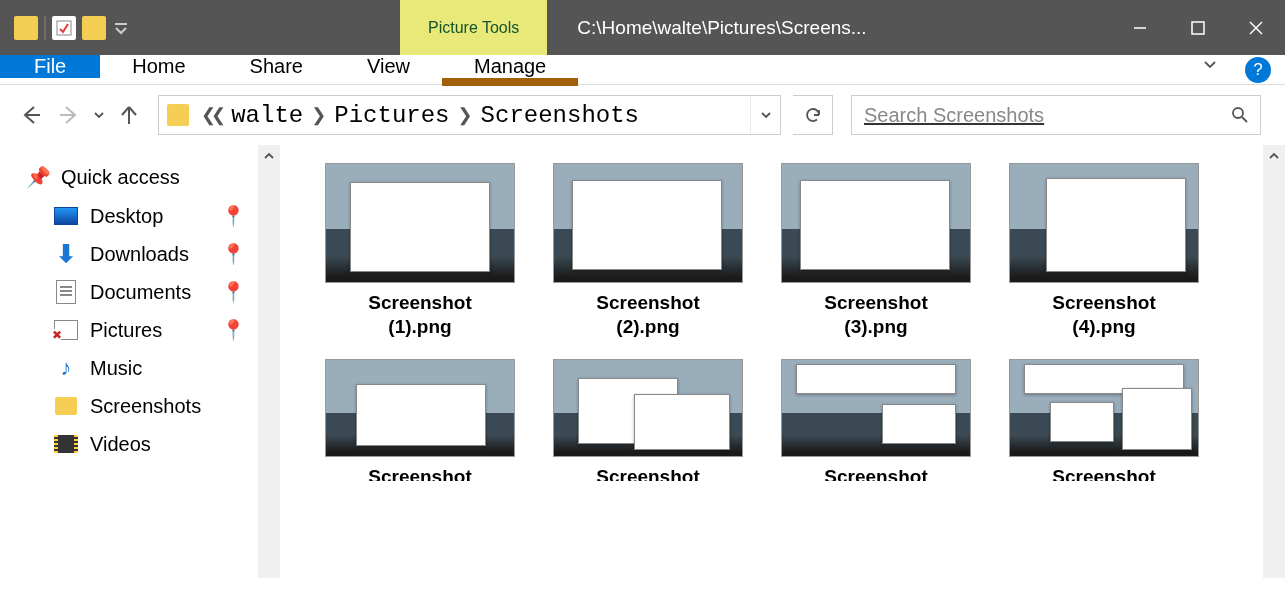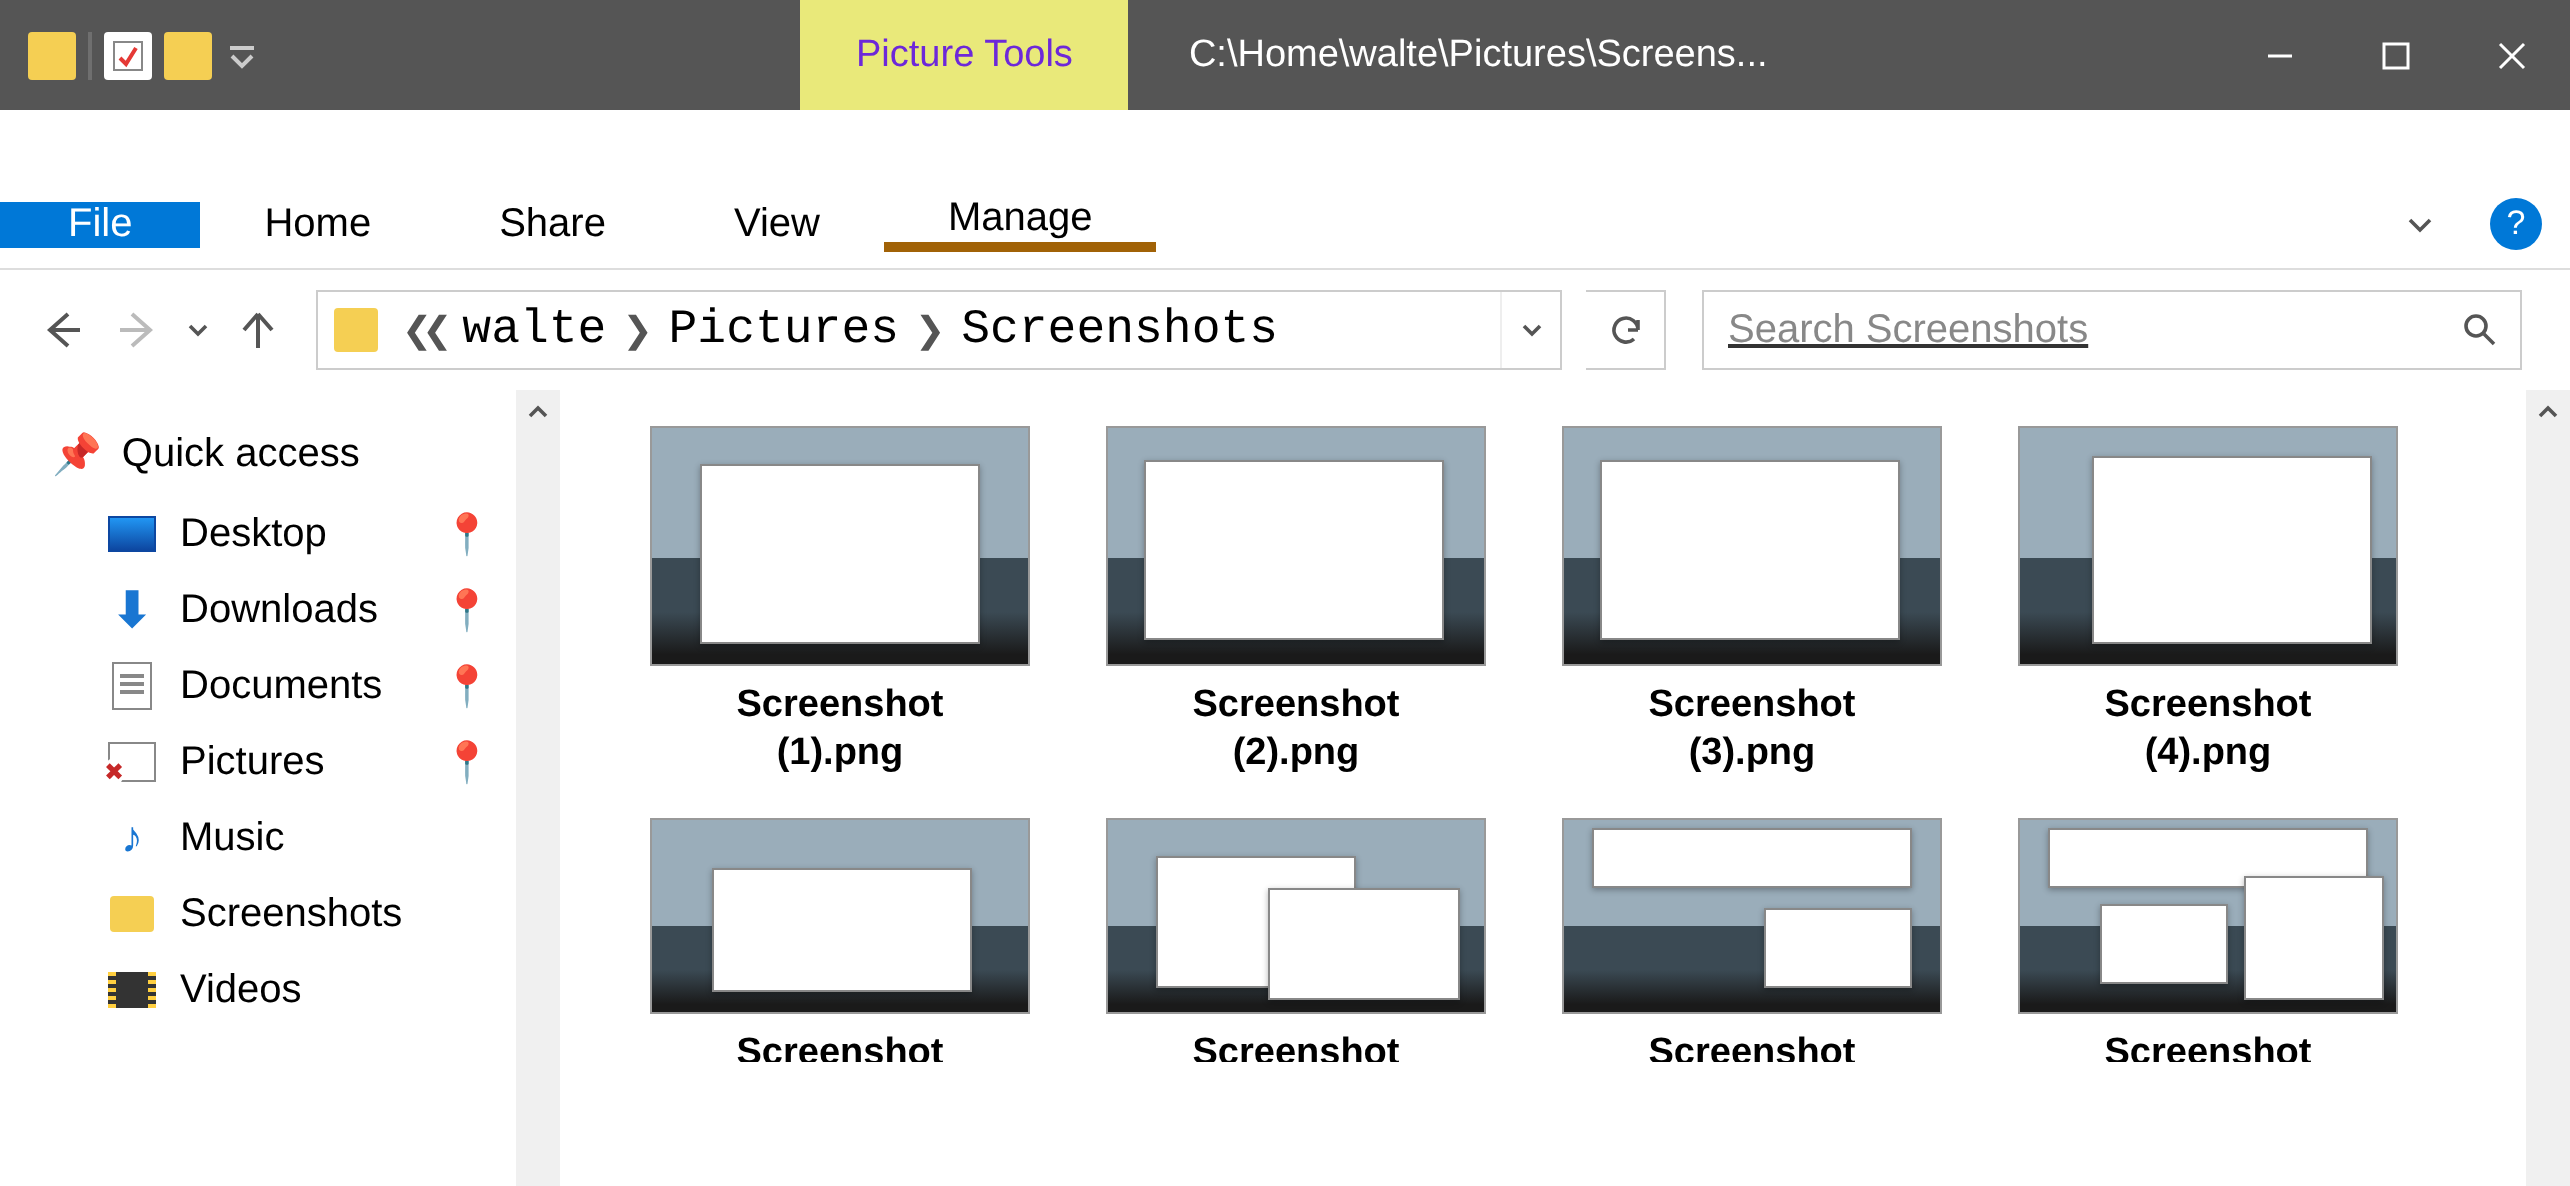--- a/index.html
+++ b/index.html
@@ -8,32 +8,32 @@
   
   .titlebar { height: 55px; background: #555555; display: flex; align-items: stretch; color: #fff; }
   .tb-qat { display: flex; align-items: center; gap: 6px; padding: 0 10px 0 14px; }
   .qat-folder { width: 24px; height: 24px; background: #f5cf53; border-radius: 2px; }
   .qat-divider { width: 2px; height: 24px; background: #6f6f6f; }
   .qat-props { width: 24px; height: 24px; background: #fff; display: flex; align-items: center; justify-content: center; border-radius:2px;}
   .qat-props svg { width:16px; height:16px; }
   .qat-new { width:24px; height:24px; background:#f5cf53; border-radius:2px; }
   .qat-dropdown-ico svg { width:18px; height:18px; }
   .tb-spacer1 { width: 260px; }
-  .tb-context-tab { background:#e9e97a; color:#6d28d9; display:flex; align-items:center; justify-content:center; font-size:19px; padding:0 28px; }
+  .tb-context-tab { background:#e9e97a; color:#14532d; display:flex; align-items:center; justify-content:center; font-size:16px; padding:0 28px; }
   .tb-title { flex:1; display:flex; align-items:center; padding:0 30px; font-size:19px; color:#fff; }
   .tb-controls { display:flex; align-items:stretch; }
   .tb-btn { width:58px; display:flex; align-items:center; justify-content:center; color:#fff; }
   .tb-btn svg { stroke:#fff; }
 
   
-  .ribbon-tabs { height:45px; display:flex; align-items:center; border-bottom:1px solid #ddd;margin-top:35px; }
+  .ribbon-tabs { height:30px; display:flex; align-items:flex-start; border-bottom:1px solid #ddd; }
   .ribbon-file { background:#0078d7; color:#fff; font-size:20px; display:flex; align-items:center; padding:0 34px; }
   .ribbon-tab { font-size:20px; color:#000; display:flex; align-items:center; padding:0 32px; cursor:default; }
   .ribbon-tab.context { color:#000; }
-  .ribbon-context-wrap { border-bottom: 5px solid #a16207; display:flex; align-items:center; }
+  .ribbon-context-wrap { border-bottom: 8px solid #a16207; display:flex; align-items:center; }
   .ribbon-flex { flex:1; }
   .ribbon-expand { display:flex; align-items:center; padding:0 12px; }
   .ribbon-help { width:26px; height:26px; border-radius:50%; background:#0078d7; color:#fff; display:flex; align-items:center; justify-content:center; font-size:17px; margin:0 14px; align-self:center; }
 
   
   .navrow { height:60px; display:flex; align-items:center; padding:0 14px; gap:4px; }
   .nav-btn { width:34px; height:34px; display:flex; align-items:center; justify-content:center; }
   .nav-btn svg { stroke:#555; }
   .nav-btn.disabled svg { stroke:#bbb; }
   .nav-drop { width:18px; display:flex; align-items:center; justify-content:center; }

